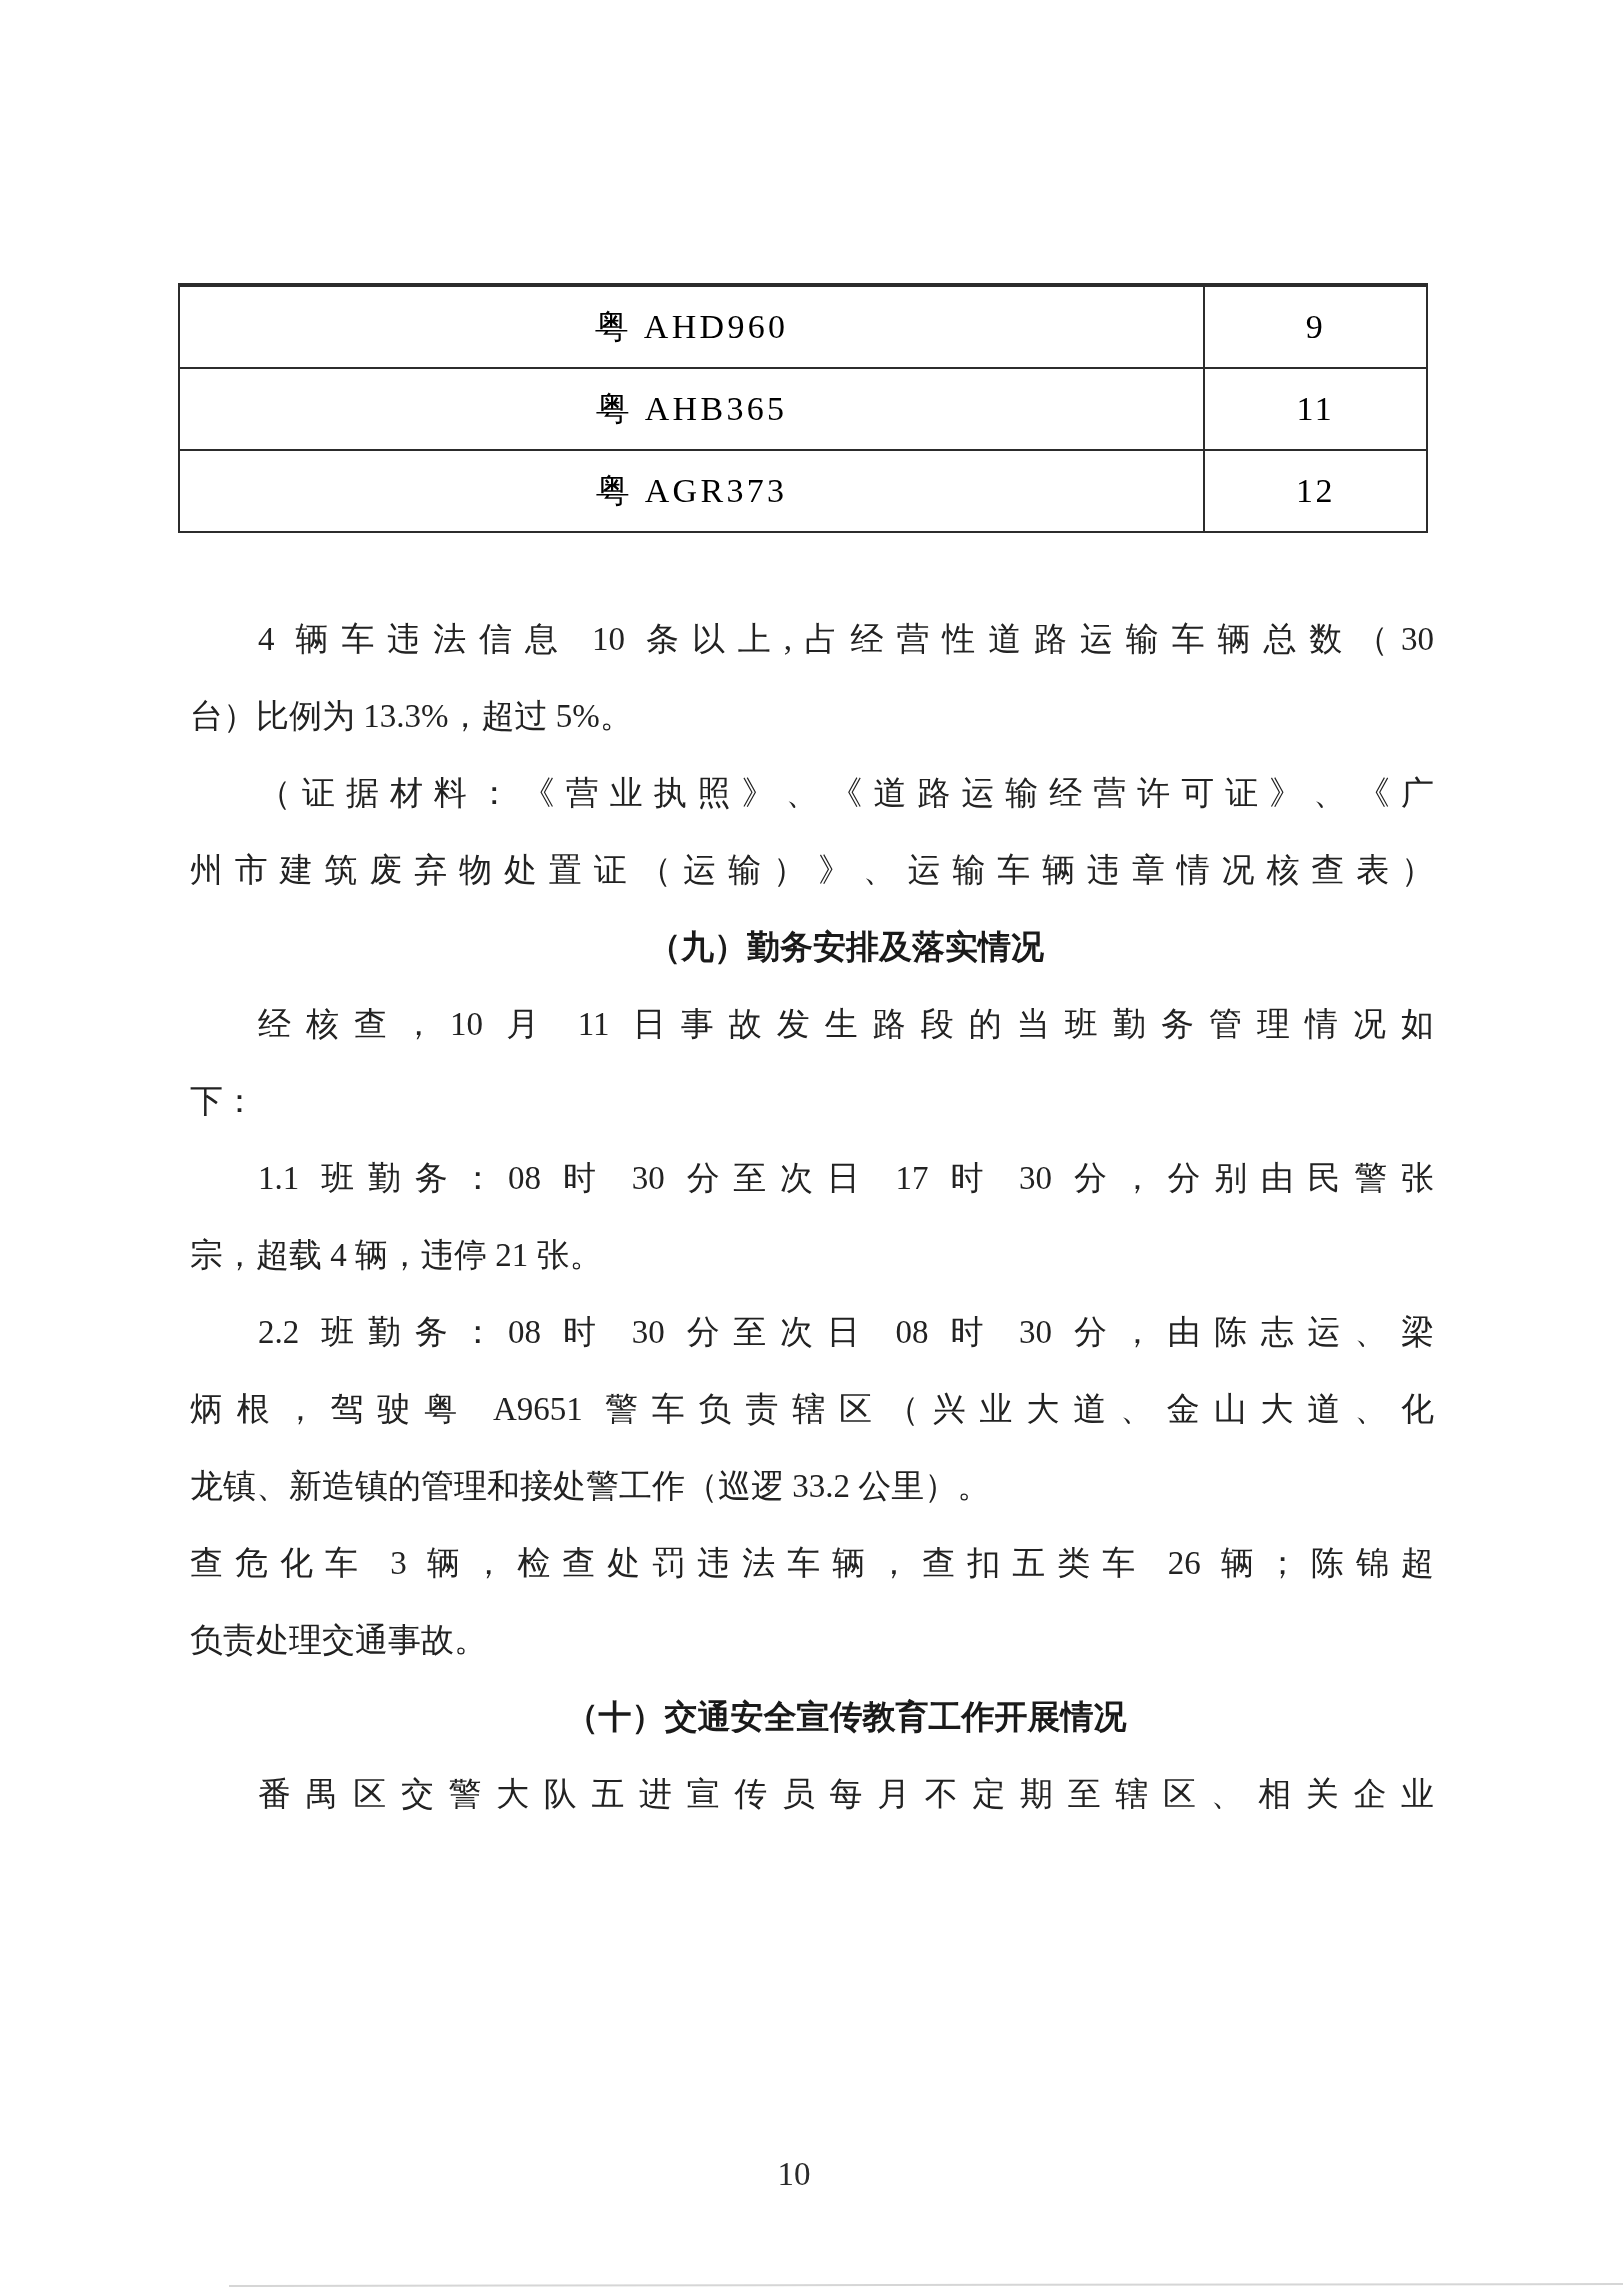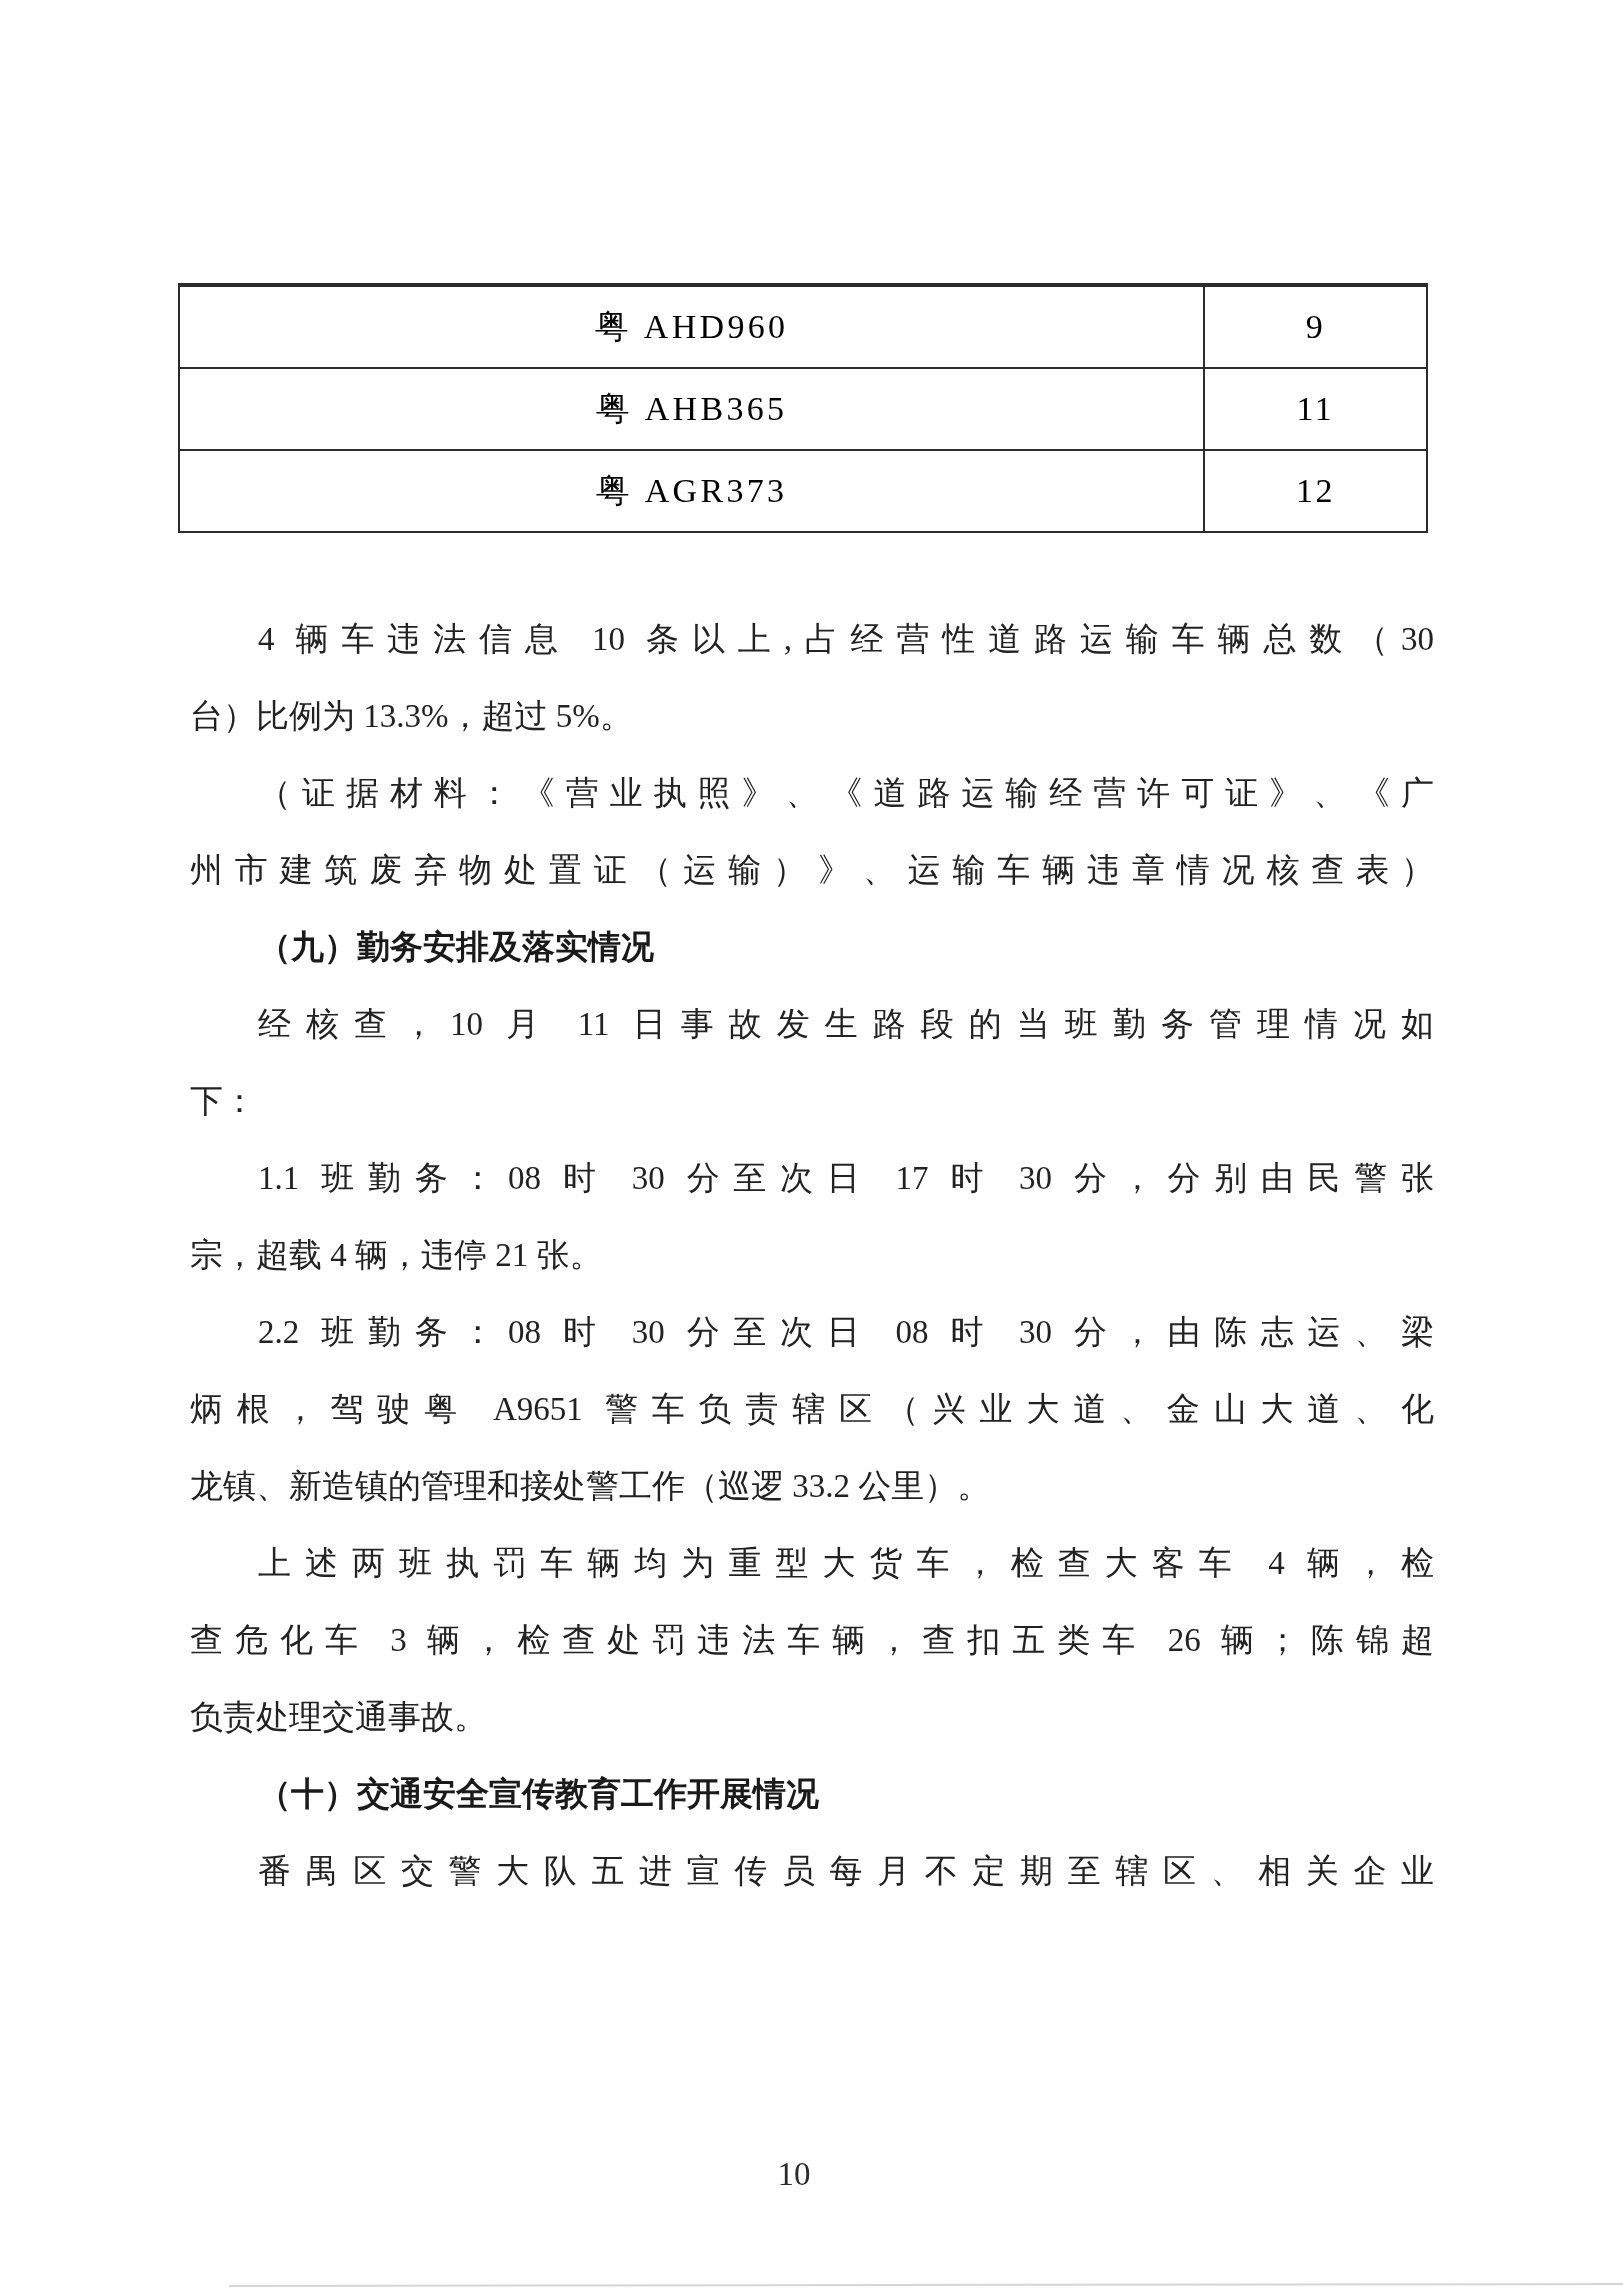--- a/index.html
+++ b/index.html
@@ -41,21 +41,21 @@
   .body-text {
     position: absolute;
     left: 190px;
     top: 601px;
     width: 1244px;
     font-size: 33px;
     line-height: 77px;
     color: #222222;
   }
   .line { min-height: 77px; }
-  .indent { text-indent: 68px; }
+  .indent { text-indent: 68px; text-align: center; }
   .fill {
     text-align: justify;
     text-align-last: justify;
     text-justify: inter-character;
   }
   .bold { font-weight: 700; color: #1a1a1a; }
   
   .page-number {
     position: absolute;
     top: 2156px;
@@ -107,21 +107,20 @@
     <div class="line indent fill">（证据材料：《营业执照》、《道路运输经营许可证》、《广</div>
     <div class="line fill">州市建筑废弃物处置证（运输）》、运输车辆违章情况核查表）</div>
     <div class="line indent bold">（九）勤务安排及落实情况</div>
     <div class="line indent fill">经核查，10 月 11 日事故发生路段的当班勤务管理情况如</div>
     <div class="line">下：</div>
     <div class="line indent fill">1.1 班勤务：08 时 30 分至次日 17 时 30 分，分别由民警张</div>
     <div class="line">宗，超载 4 辆，违停 21 张。</div>
     <div class="line indent fill">2.2 班勤务：08 时 30 分至次日 08 时 30 分，由陈志运、梁</div>
     <div class="line fill">炳根，驾驶粤 A9651 警车负责辖区（兴业大道、金山大道、化</div>
     <div class="line">龙镇、新造镇的管理和接处警工作（巡逻 33.2 公里）。</div>
-    <div class="line indent fill">上述两班执罚车辆均为重型大货车，检查大客车 4 辆，检</div>
     <div class="line fill">查危化车 3 辆，检查处罚违法车辆，查扣五类车 26 辆；陈锦超</div>
     <div class="line">负责处理交通事故。</div>
     <div class="line indent bold">（十）交通安全宣传教育工作开展情况</div>
     <div class="line indent fill">番禺区交警大队五进宣传员每月不定期至辖区、相关企业</div>
   </div>
 
   <div class="page-number">10</div>
 
   <div class="scan-line"></div>
 

